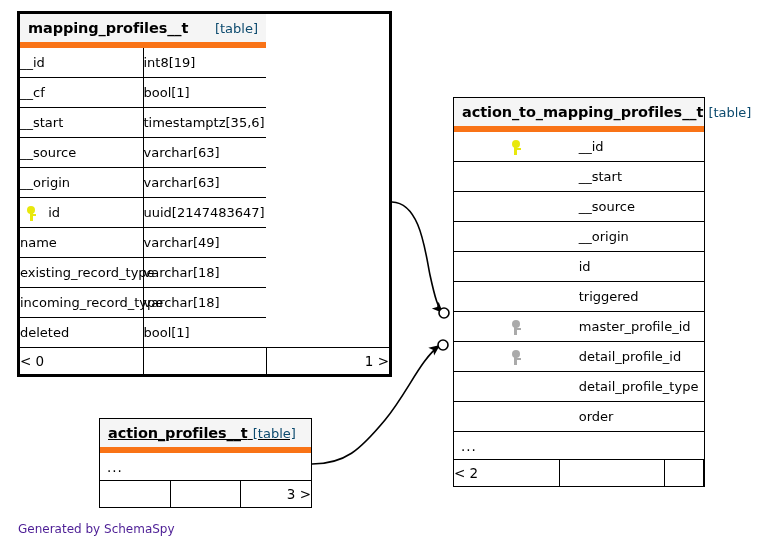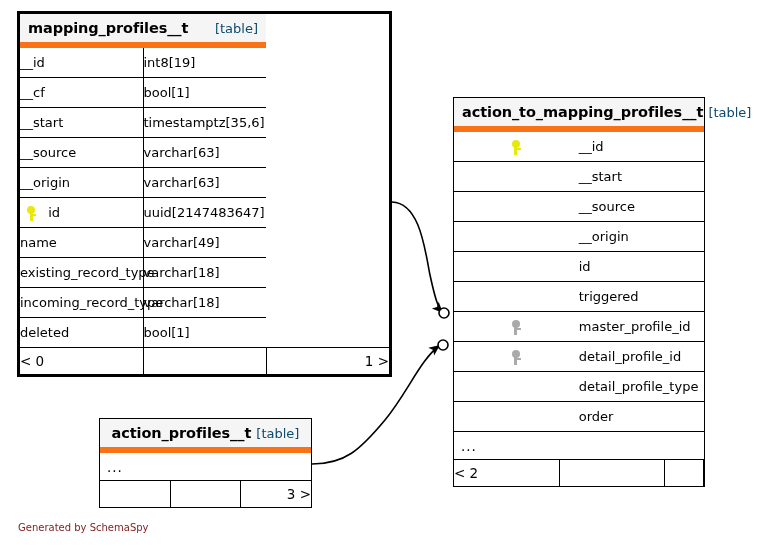--- a/index.html
+++ b/index.html
@@ -165,22 +165,22 @@
   .frow-foot td:last-child  { border-right: none; }
   .nav-l { padding-left: 6px;  text-align: left;  }
   .nav-m { text-align: center; }
   .nav-r { padding-right: 6px; text-align: right; }
 
   
   .caption {
     position: absolute;
     left: 18px;
     top: 522px;
-    font-size: 10px;
-    color: #7f1d1d;
+    font-size: 12px;
+    color: #4c1d95;
     white-space: nowrap;
     z-index: 4;
   }
 </style>
 </head>
 <body>
 
 <div class="canvas">
 
   <svg class="edges" viewBox="0 0 783 553" width="783" height="553">
@@ -349,21 +349,21 @@
     <div style="position:absolute; left:0; bottom:0; width:100%; height:26px; pointer-events:none;">
       <div style="position:absolute; left:105px; top:0; bottom:0; width:1px; background:#000;"></div>
       <div style="position:absolute; left:210px; top:0; bottom:0; width:1px; background:#000;"></div>
     </div>
   </div>
 
   <div class="tbl plain" style="left:99px; top:418px; width:213px;">
     <table>
       <tbody>
           <tr class="thead">
-        <td class="hd-inline" colspan="3" style="text-align:center;">
+        <td class="hd-inline" colspan="3" style="text-align:left;text-decoration:underline;">
           <span class="tname">action_profiles__t</span>
           <span class="ttag">[table]</span>
         </td>
       </tr>
 
       <tr class="erow">
         <td colspan="3">...</td>
       </tr>
 
       <tr class="frow-foot">

